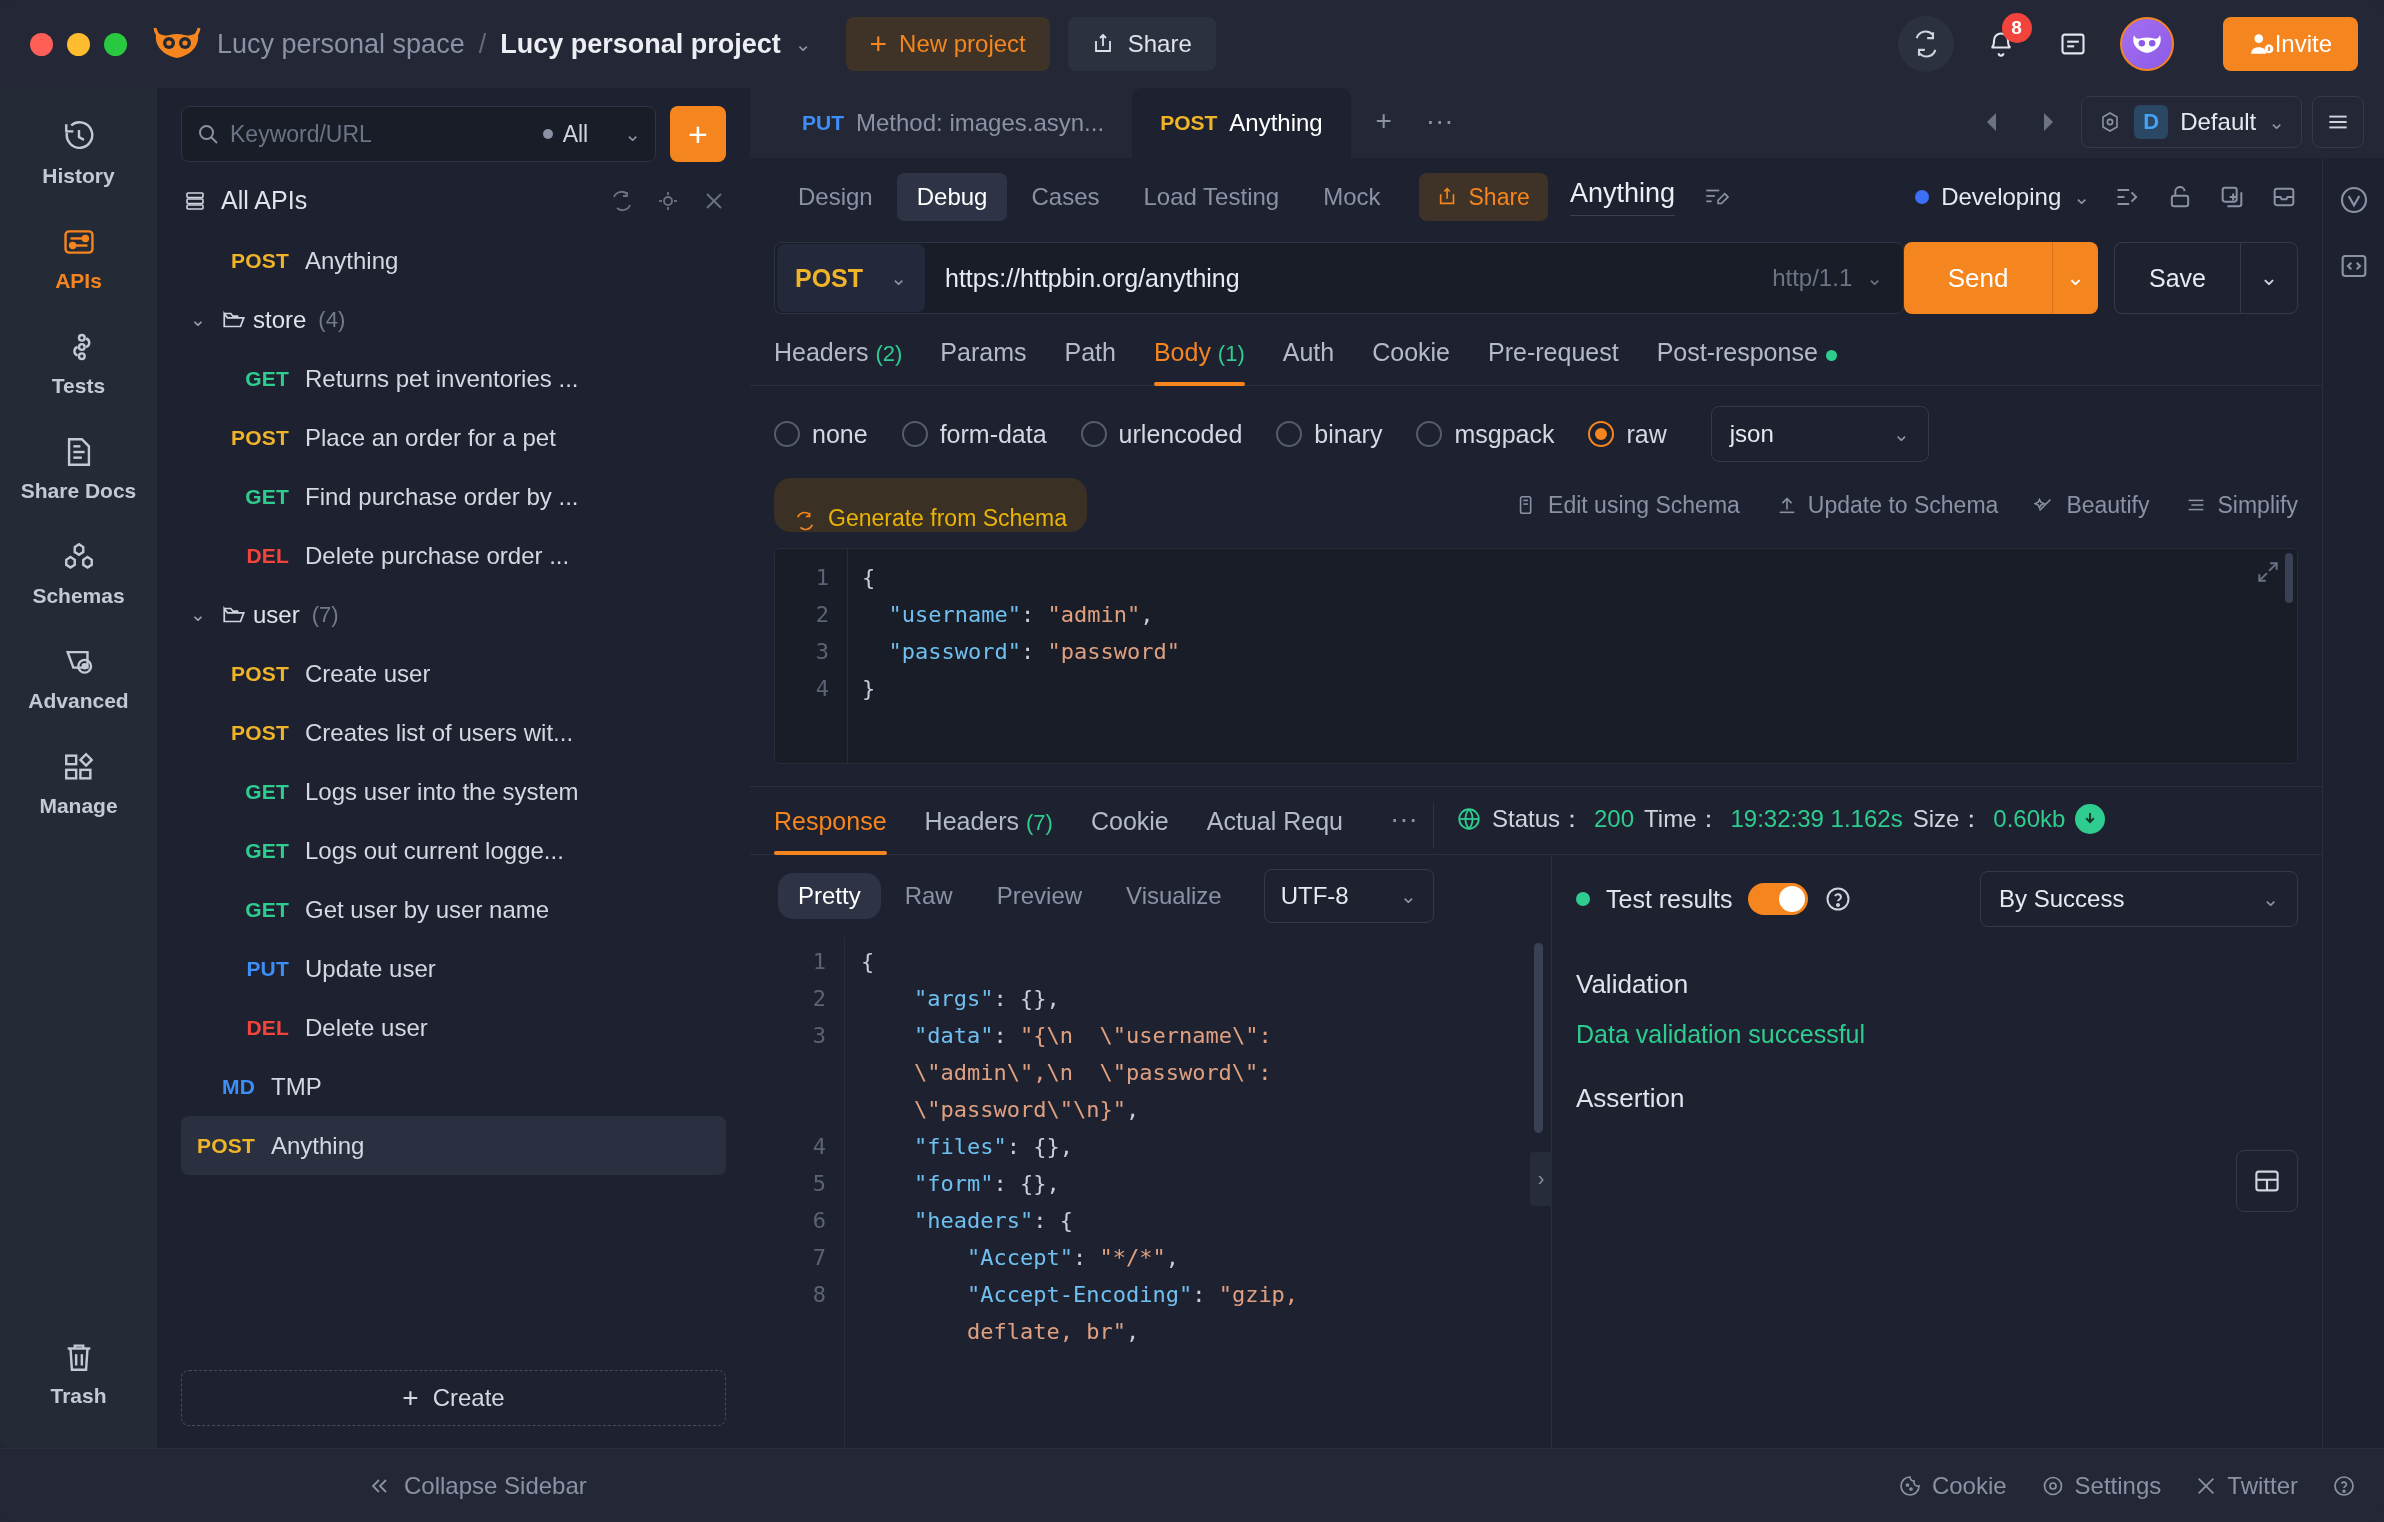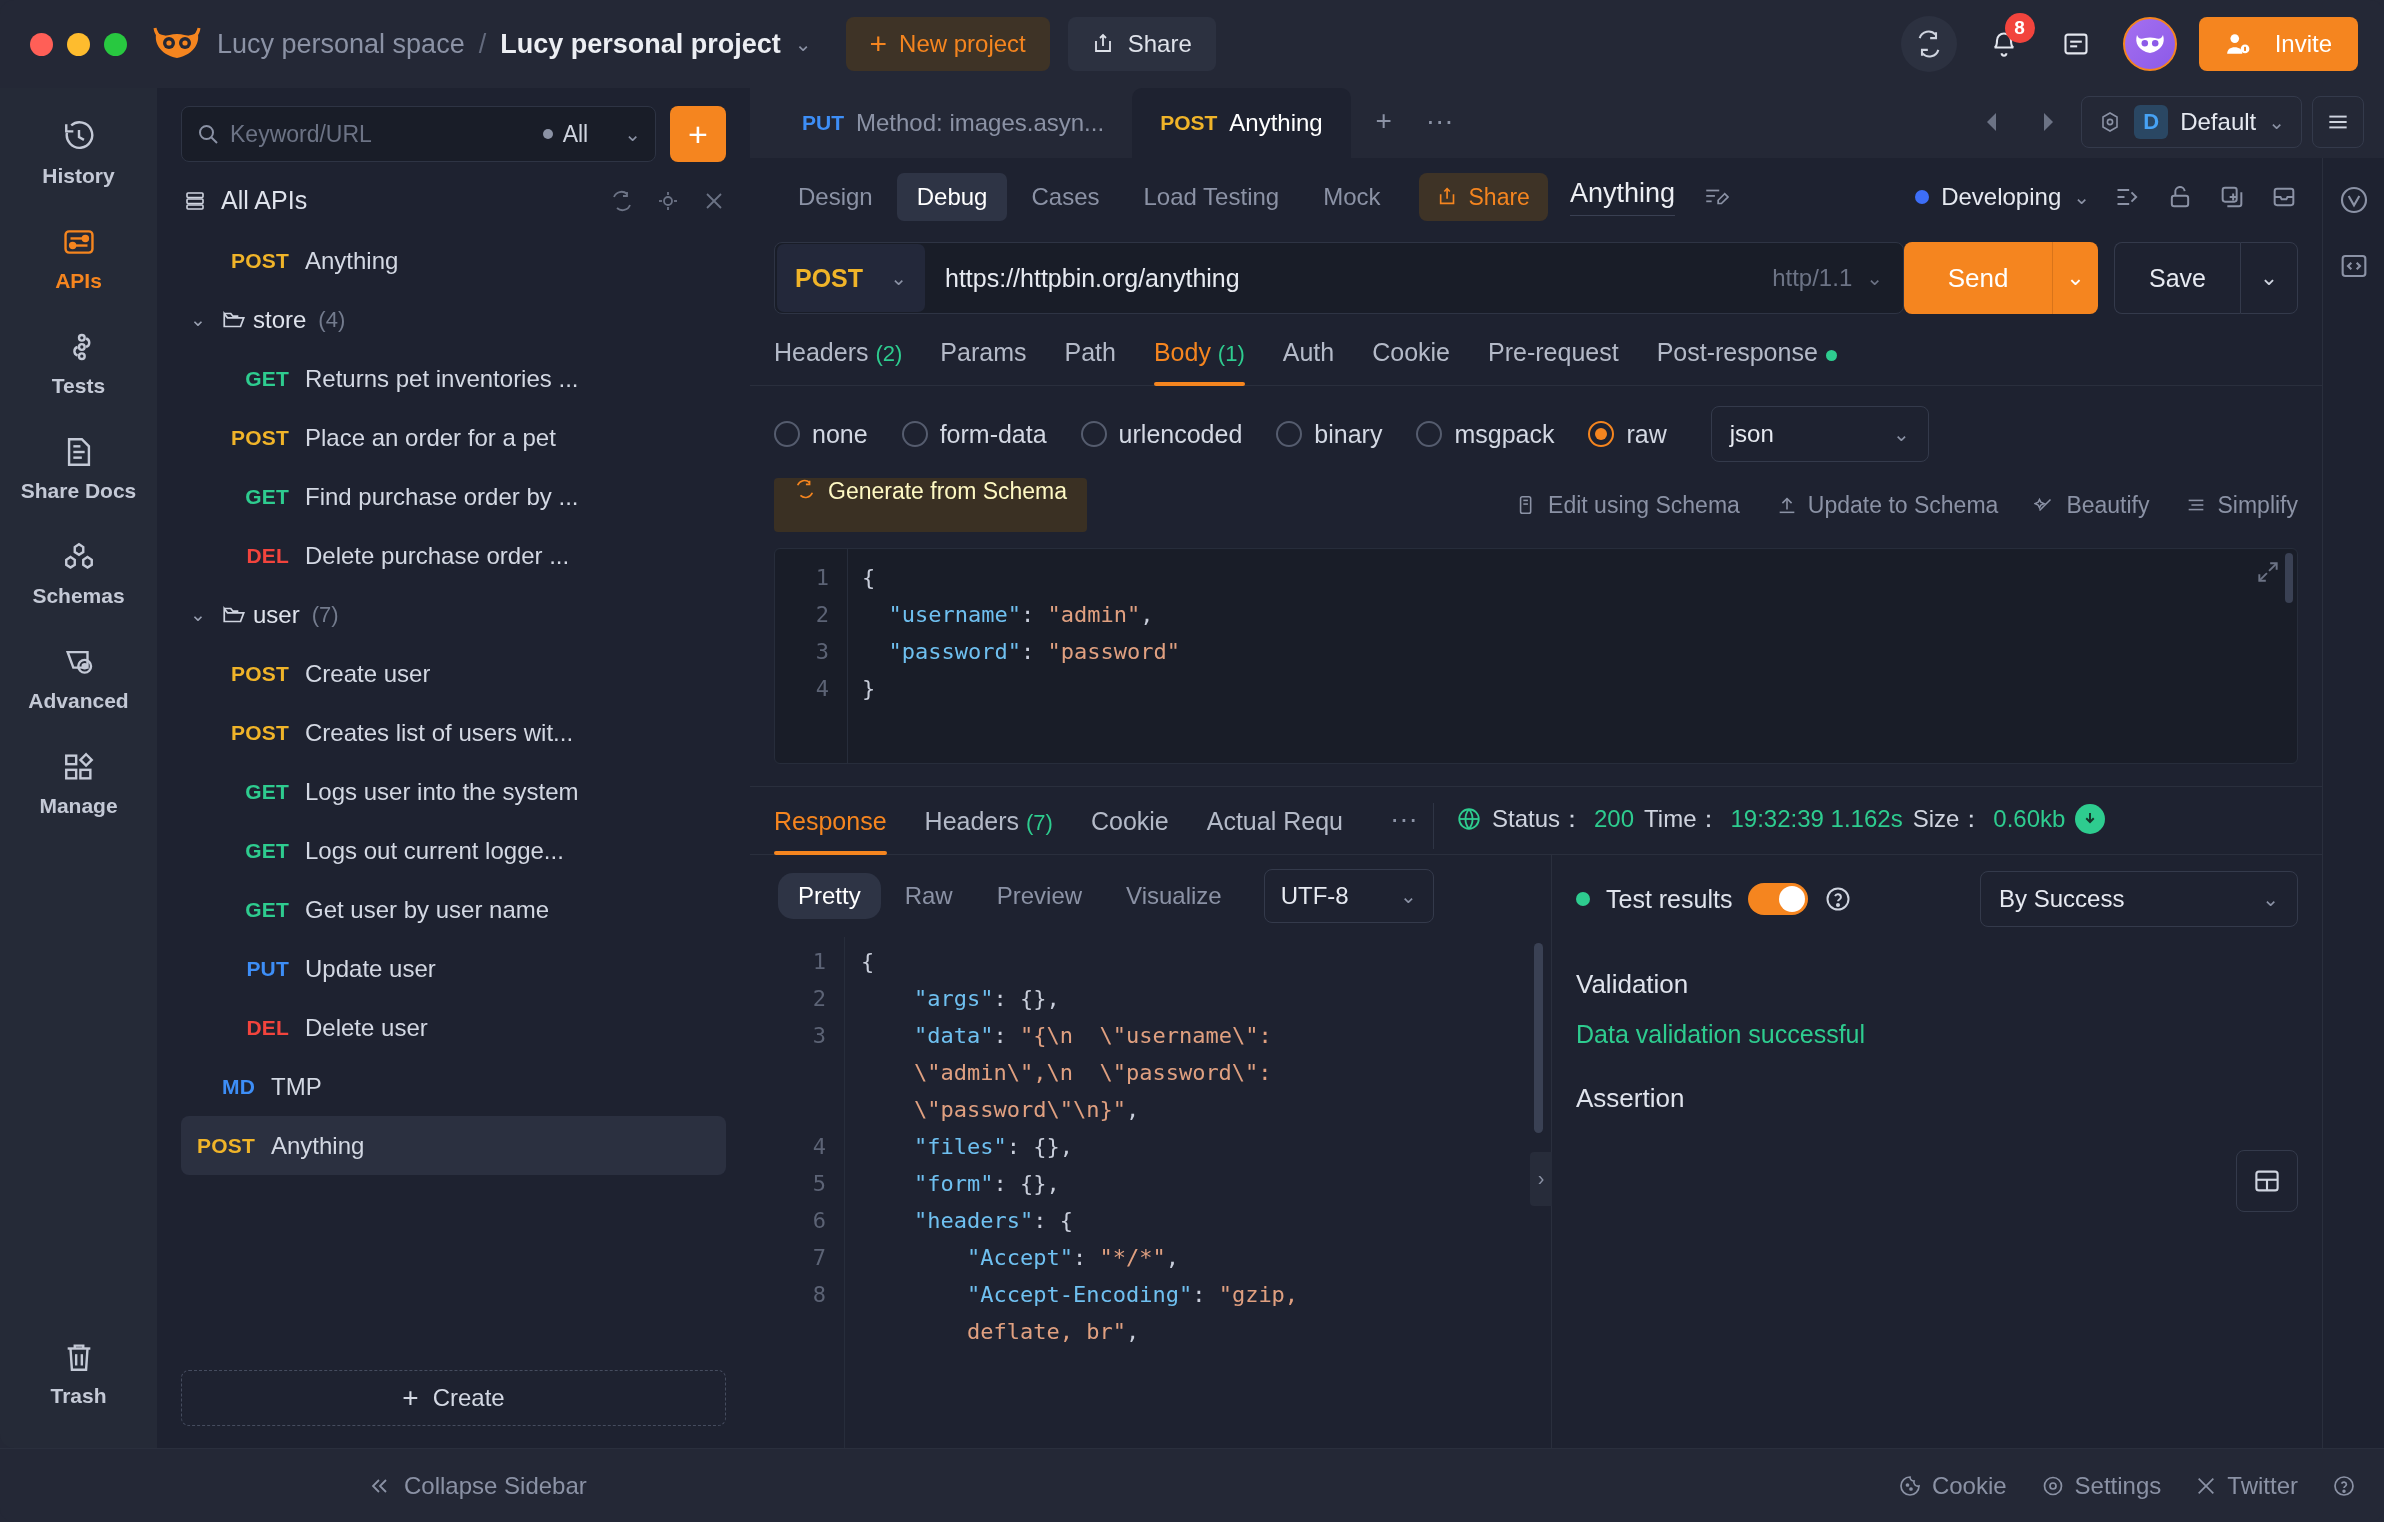--- a/index.html
+++ b/index.html
@@ -68,21 +68,21 @@
   .avatar {
     width: 54px; height: 54px; border-radius: 50%;
     background: linear-gradient(135deg,#a46ff0,#8c5ae8);
     border: 2px solid #f5851f;
     display: flex; align-items: center; justify-content: center;
     cursor: pointer;
   }
   .btn-invite {
     background: #f5851f; color: #fff; border: none; border-radius: 8px;
     height: 54px; padding: 0 26px; font-size: 24px; font-family: inherit;
-    display: flex; align-items: center; gap: 24px; cursor: pointer;
+    display: flex; align-items: center; gap: 0; cursor: pointer; margin-left: 27px;
   }
 
   
   .body-row { flex: 1; display: flex; min-height: 0; }
 
   
   .rail {
     width: 157px; flex: 0 0 157px;
     background: #252a37;
     display: flex; flex-direction: column; align-items: center;
@@ -275,23 +275,23 @@
   .rc.on::after { content:''; position:absolute; inset:5px; border-radius:50%; background:#f5851f; }
   .radio span { color: #d3d8e3; font-size: 25px; }
   .json-sel {
     margin-left: 10px; width: 218px; height: 56px; background: transparent;
     border: 1px solid #343a4b; border-radius: 8px; display: flex; align-items: center;
     justify-content: space-between; padding: 0 18px; color: #e7eaf1; font-size: 24px; cursor:pointer;
   }
 
   .schema-row { display:flex; align-items:center; padding: 16px 24px 0 24px; gap: 0;}
   .btn-gen {
-    background: #3a3023; color: #fef9c3; border:none; border-radius: 4px;
+    background: #3a3023; color: #eab308; border:none; border-radius: 17px;
     height: 54px; padding: 0 20px; font-size: 23px; font-family: inherit;
-    display:flex; align-items:flex-start; gap: 12px; cursor:pointer;
+    display:flex; align-items:flex-end; gap: 12px; cursor:pointer;
   }
   .schema-actions { margin-left: auto; display:flex; align-items:center; gap: 36px; }
   .sch-act { display:flex; align-items:center; gap:10px; color:#8b92a5; font-size:23px; cursor:pointer; }
 
   .editor {
     margin: 16px 24px 0 24px; background: #191d28; border: 1px solid #272d3b;
     border-radius: 6px; height: 216px; position: relative; overflow: hidden;
     display: flex;
   }
   .gutter {

